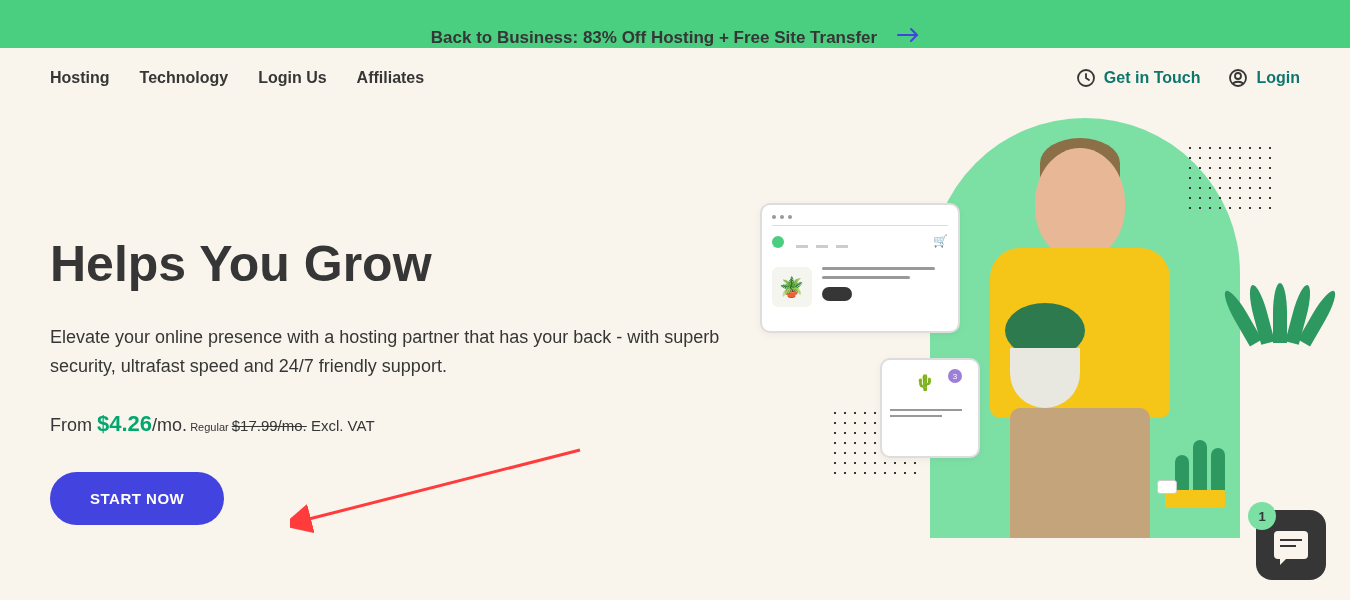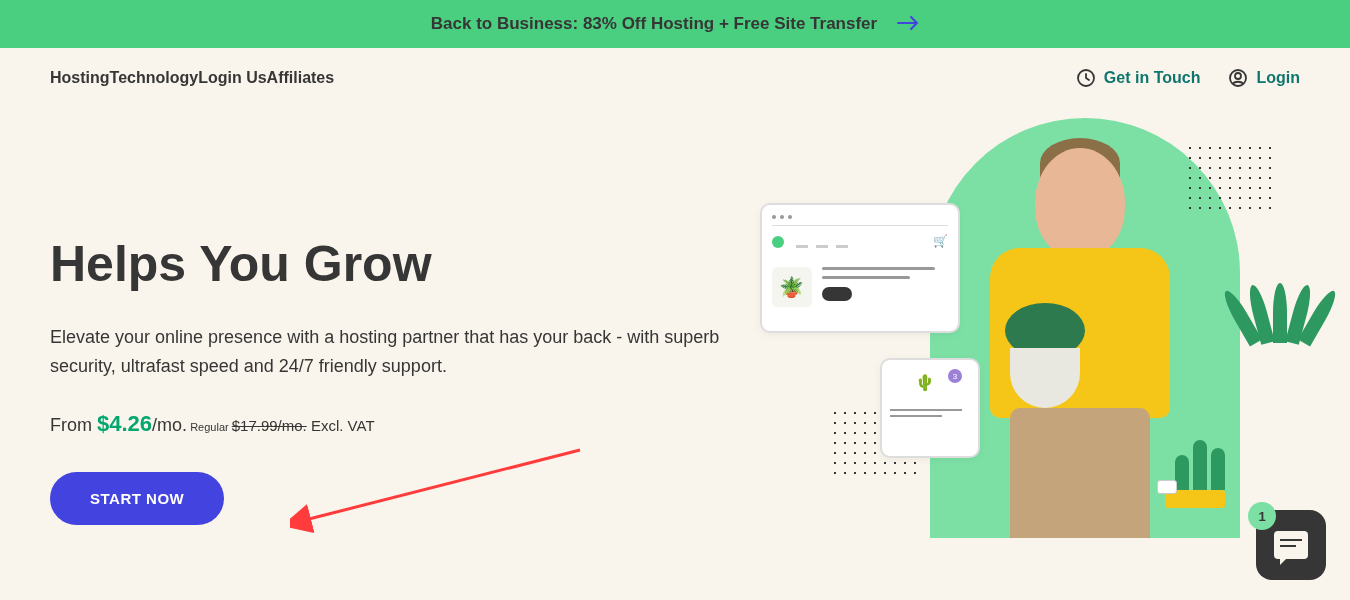--- a/index.html
+++ b/index.html
@@ -1,26 +1,26 @@
 <!DOCTYPE html>
 <html><head>
   <meta charset="utf-8">
   <style>
     * { margin: 0; padding: 0; box-sizing: border-box; }
     body { font-family: -apple-system, BlinkMacSystemFont, 'Segoe UI', sans-serif; background: #faf5ec; width: 1350px; height: 600px; overflow: hidden; position: relative; }
     
-    .promo-banner { background: #4ace7f; height: 48px; display: flex; align-items: center; justify-content: center; gap: 20px; }
+    .promo-banner { background: #4ace7f; height: 48px; display: flex; align-items: flex-end; justify-content: center; gap: 20px; }
     .promo-text { color: #363636; font-weight: 700; font-size: 17px; }
     .promo-arrow { color: #4343e0; font-size: 20px; }
     
     .header { display: flex; align-items: center; padding: 20px 50px; gap: 35px; }
     .logo-group { display: flex; align-items: center; gap: 6px; }
     .logo-icon { width: 22px; height: 22px; }
     .logo-text { font-family: 'Comic Sans MS', cursive; font-size: 24px; font-weight: 700; color: #363636; }
-    .nav { display: flex; }
+    .nav { display: flex; gap: 30px; }
     .nav-item { font-weight: 700; font-size: 16px; color: #363636; cursor: pointer; }
     .header-right { margin-left: auto; display: flex; align-items: center; gap: 28px; }
     .header-link { display: flex; align-items: center; gap: 8px; font-weight: 700; font-size: 16px; color: #0f766e; cursor: pointer; }
     .header-icon { width: 20px; height: 20px; }
     
     .hero { display: flex; padding: 40px 50px 0; position: relative; }
     .hero-left { flex: 0 0 55%; padding-top: 30px; }
     .hero-title { font-size: 50px; font-weight: 800; line-height: 1.15; color: #363636; margin-bottom: 30px; }
     .hero-desc { font-size: 18px; line-height: 1.6; color: #363636; margin-bottom: 30px; max-width: 680px; }
     .pricing-row { font-size: 18px; color: #363636; margin-bottom: 35px; }

